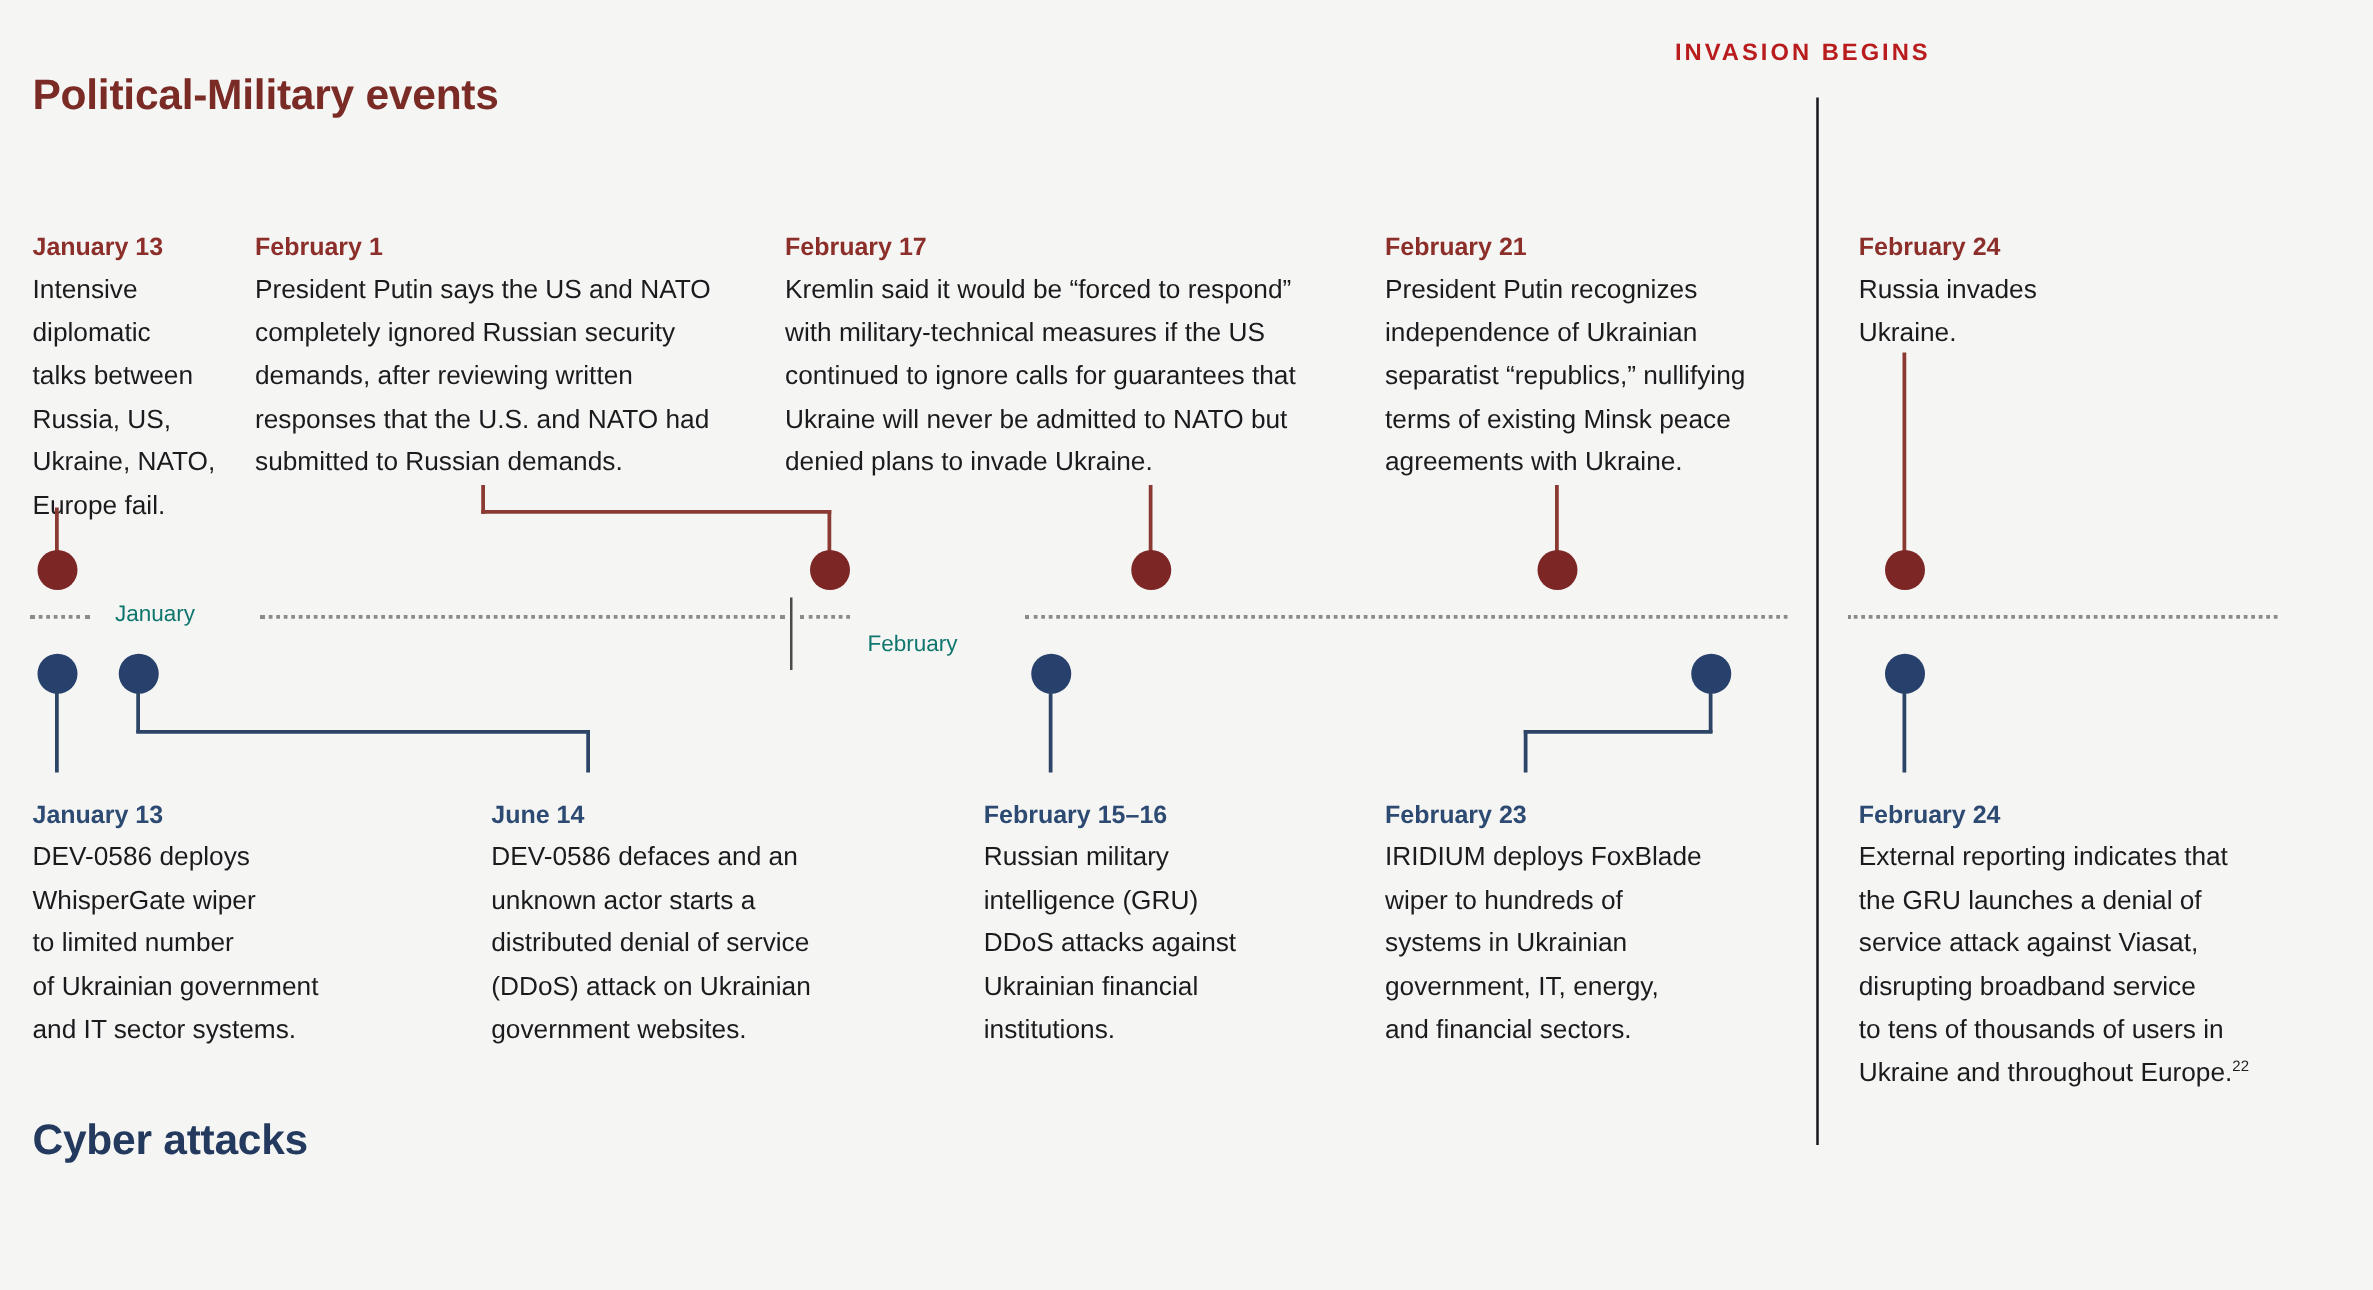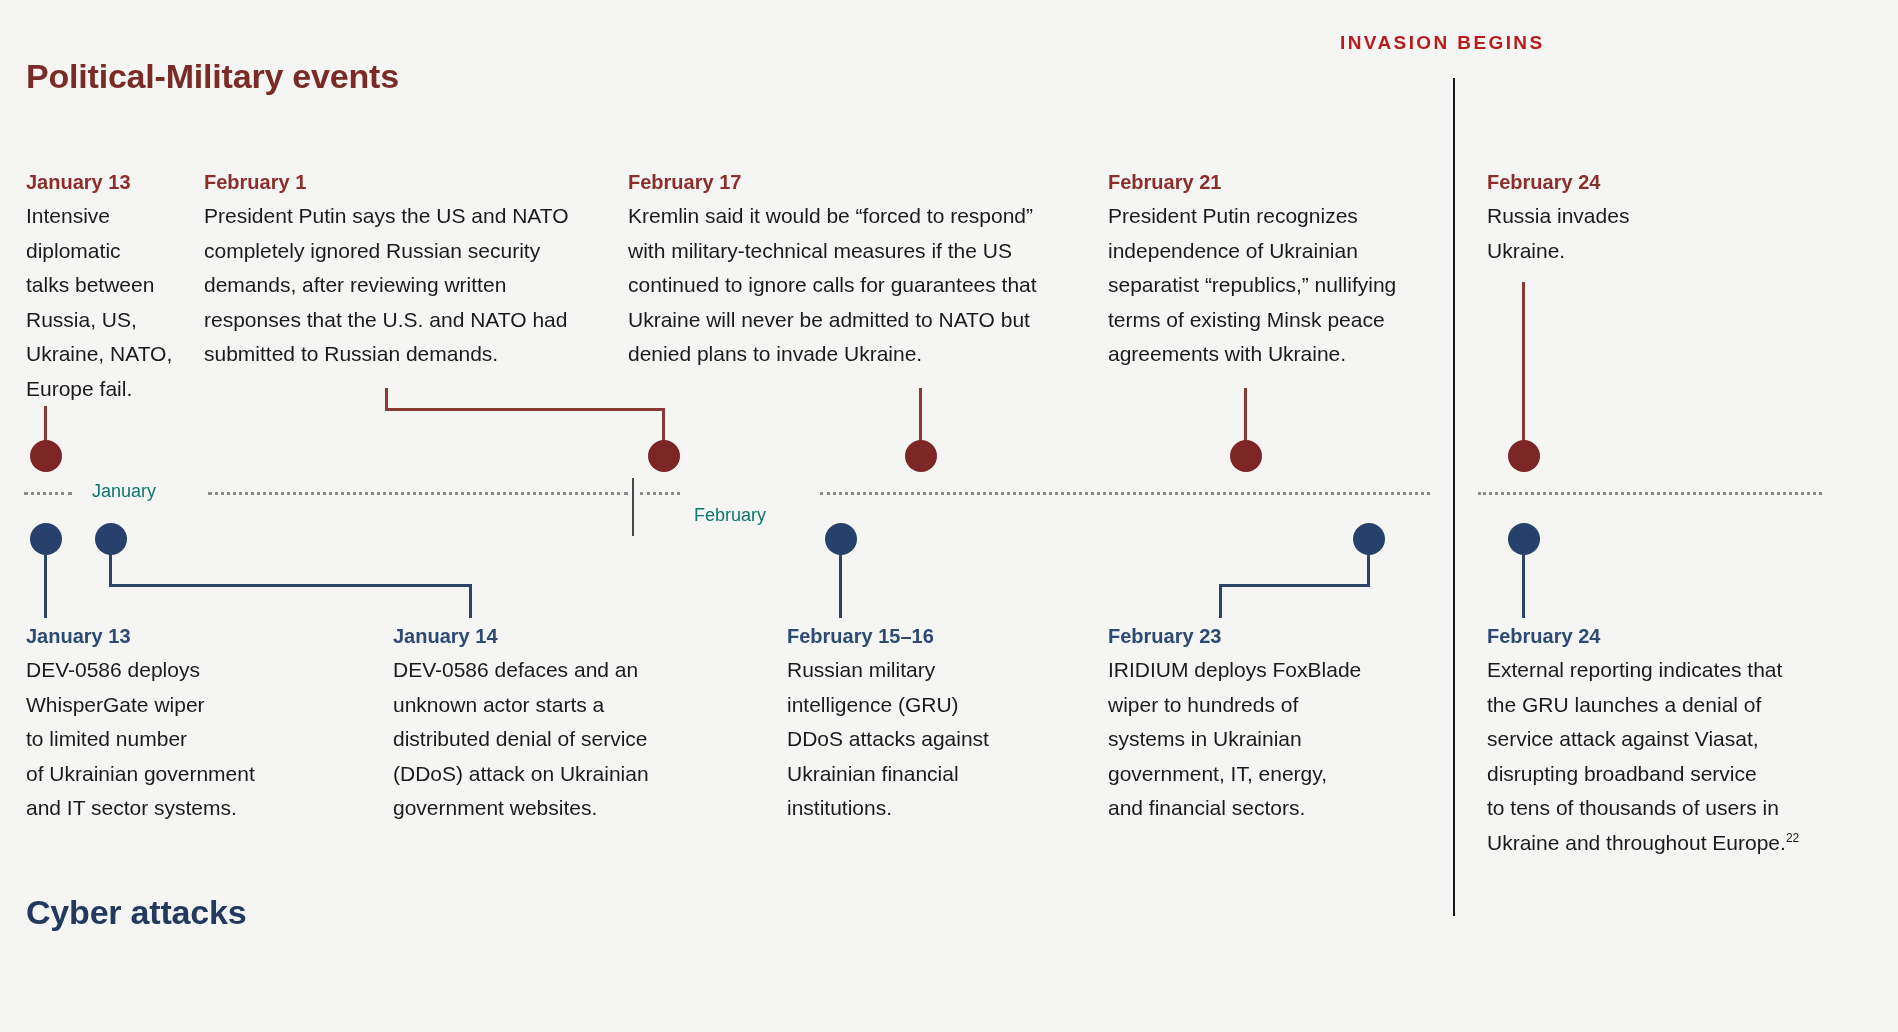--- a/index.html
+++ b/index.html
@@ -61,21 +61,21 @@
     background: #17171a;
   }
 
   
   .event {
     position: absolute;
   }
   .event .date {
     font-size: 20px;
     font-weight: bold;
-    margin: 0 0 4px 0;
+    margin: 16px 0 4px 0;
     line-height: 1.25;
     white-space: nowrap;
   }
   .event .body {
     font-size: 21px;
     line-height: 34.5px;
     color: #1b1b1d;
     white-space: pre-line;
   }
   .event.top .date { color: #8c2f2a; }
@@ -218,21 +218,21 @@
 to limited number
 of Ukrainian government
 and IT sector systems.</div>
   </div>
 
   <div class="dot blue" style="left:95px; top:523px;"></div>
   <div class="stem blue" style="left:109px; top:553px; height:33px;"></div>
   <div class="hline blue" style="left:109px; top:584px; width:362px;"></div>
   <div class="stem blue" style="left:469px; top:584px; height:34px;"></div>
   <div class="event bottom" style="left:393px; top:624px; width:330px;">
-    <div class="date">January 14</div>
+    <div class="date">June 14</div>
     <div class="body">DEV-0586 defaces and an
 unknown actor starts a
 distributed denial of service
 (DDoS) attack on Ukrainian
 government websites.</div>
   </div>
 
   <div class="dot blue" style="left:825px; top:523px;"></div>
   <div class="stem blue" style="left:839px; top:553px; height:65px;"></div>
   <div class="event bottom" style="left:787px; top:624px; width:300px;">

